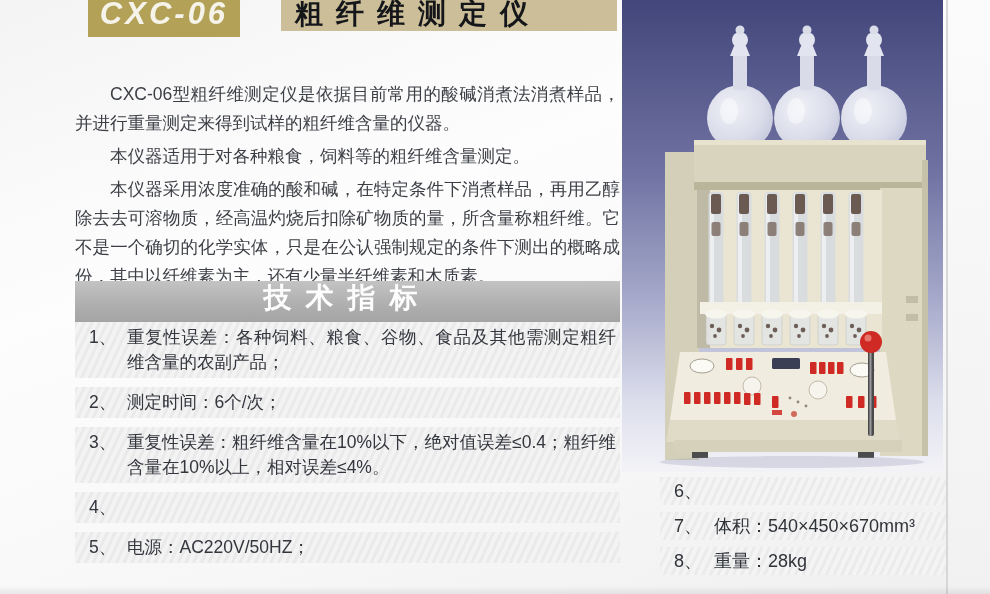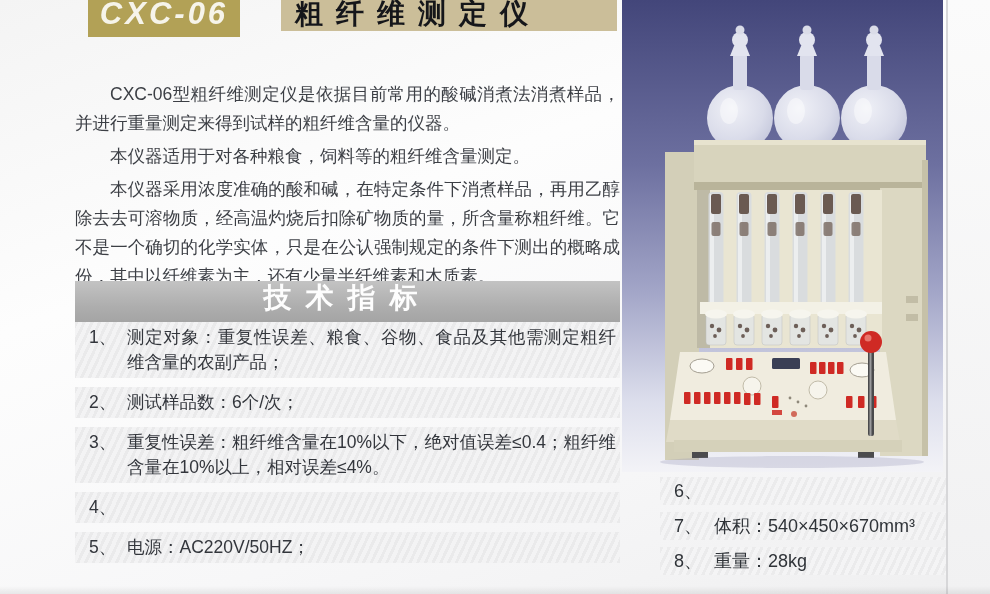--- a/index.html
+++ b/index.html
@@ -71,25 +71,25 @@
     <p>本仪器采用浓度准确的酸和碱，在特定条件下消煮样品，再用乙醇除去去可溶物质，经高温灼烧后扣除矿物质的量，所含量称粗纤维。它不是一个确切的化学实体，只是在公认强制规定的条件下测出的概略成份，其中以纤维素为主，还有少量半纤维素和木质素。</p>
   </div>
 
   <div class="section-banner">
     <span>技术指标</span>
   </div>
 
   <div class="specs-left">
     <div class="spec-item">
       <span class="num">1、</span>
-      <span class="txt">测定对象：重复性误差、粮食、谷物、食品及其他需测定粗纤维含量的农副产品；</span>
+      <span class="txt">重复性误差：各种饲料、粮食、谷物、食品及其他需测定粗纤维含量的农副产品；</span>
     </div>
     <div class="spec-item">
       <span class="num">2、</span>
-      <span class="txt">测试样品数：6个/次；</span>
+      <span class="txt">测定时间：6个/次；</span>
     </div>
     <div class="spec-item">
       <span class="num">3、</span>
       <span class="txt">重复性误差：粗纤维含量在10%以下，绝对值误差≤0.4；粗纤维含量在10%以上，相对误差≤4%。</span>
     </div>
     <div class="spec-item">
       <span class="num">4、</span>
     </div>
     <div class="spec-item">
       <span class="num">5、</span>

